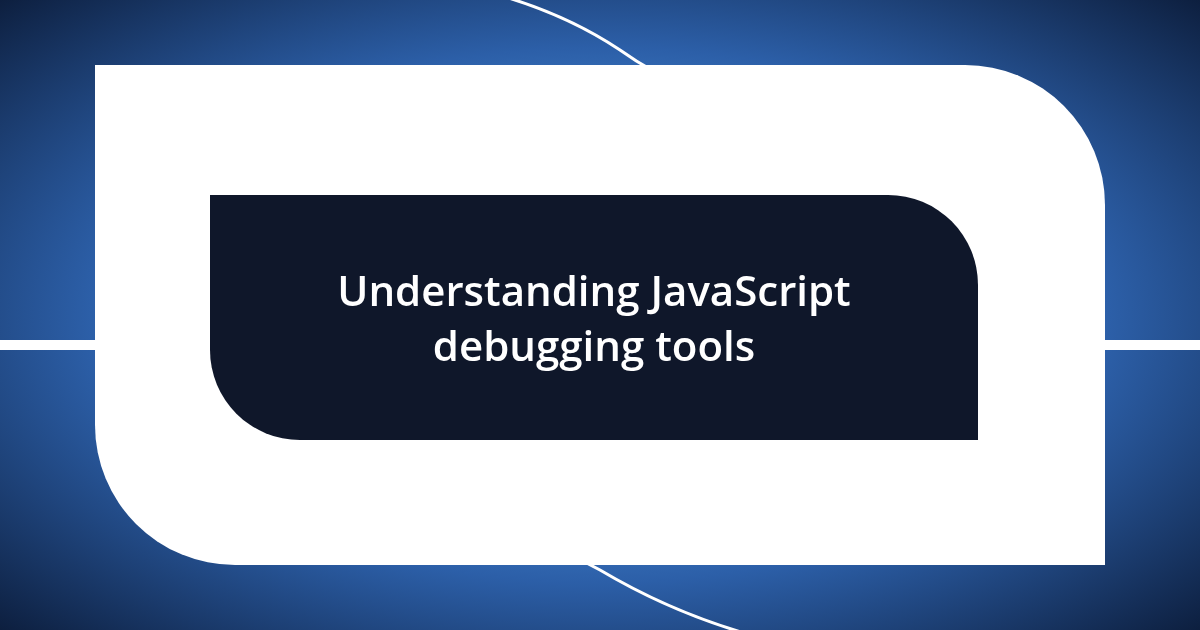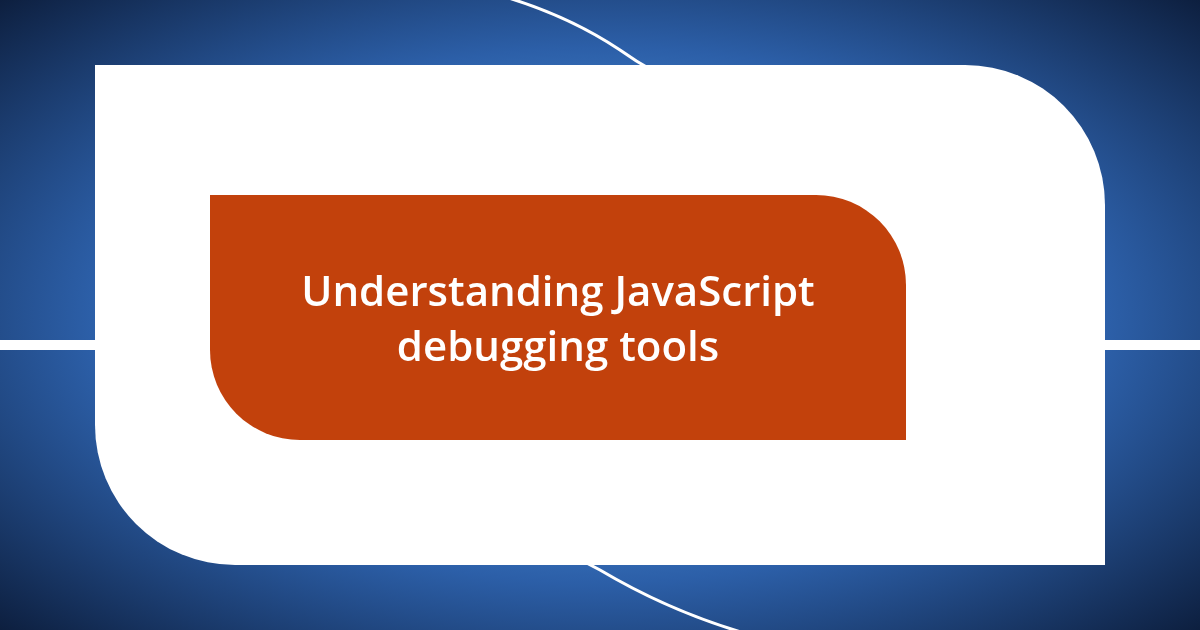--- a/index.html
+++ b/index.html
@@ -56,23 +56,23 @@
       width: 1010px;
       height: 500px;
       background: #ffffff;
       border-radius: 0 140px 0 140px;
     }
     
     .inner-shape {
       position: absolute;
       top: 195px;
       left: 210px;
-      width: 696px;
+      width: 768px;
       height: 245px;
-      background: #c2410c;
+      background: #0f172a;
       border-radius: 0 90px 0 90px;
       display: flex;
       align-items: center;
       justify-content: center;
       padding: 0 30px;
     }
     
     .title {
       color: #ffffff;
       font-size: 42px;

